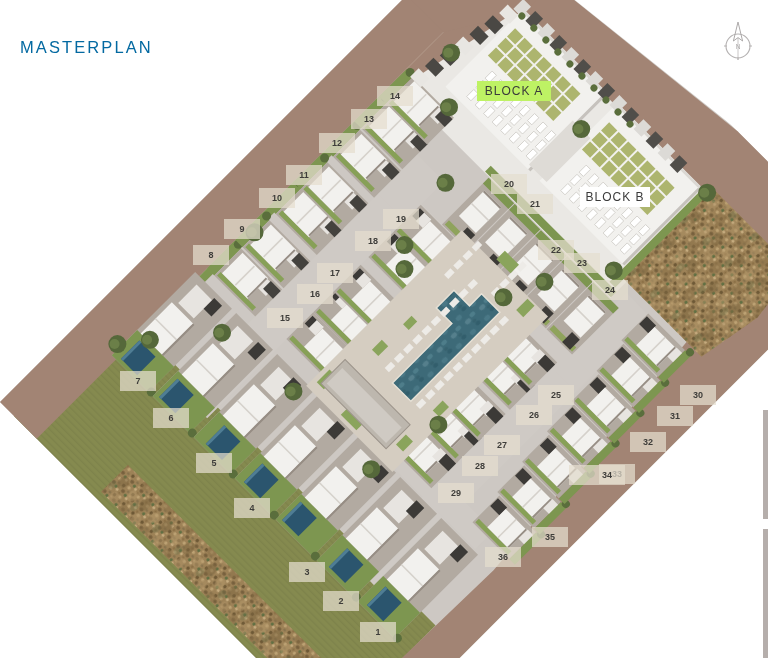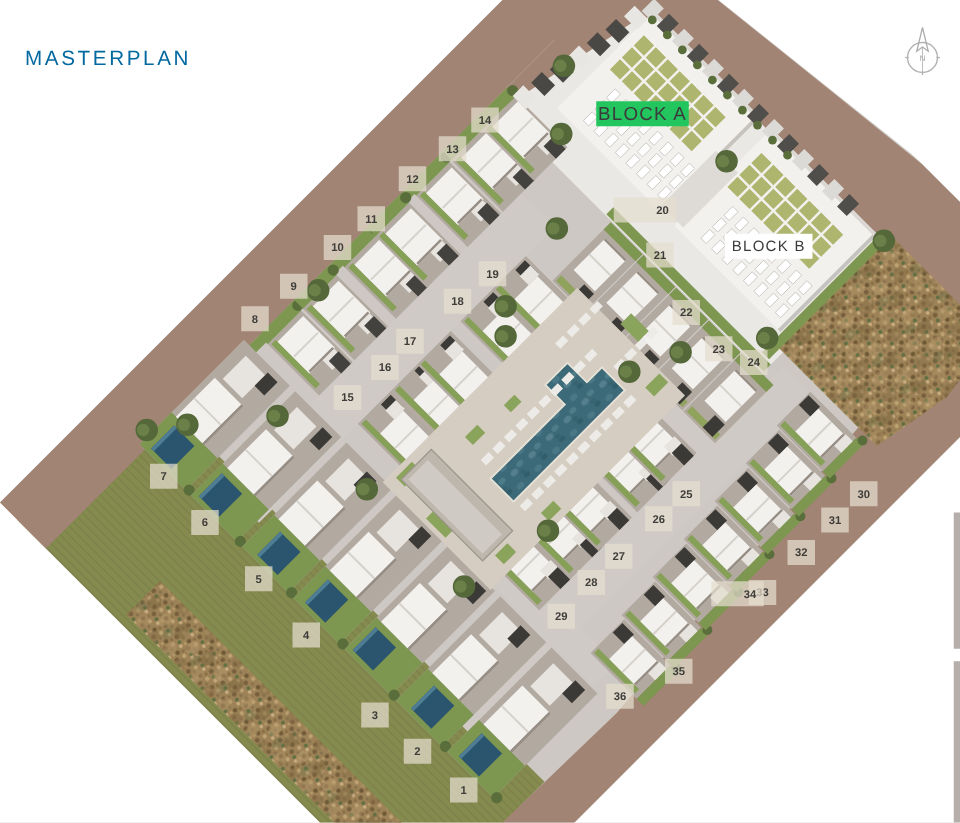--- a/index.html
+++ b/index.html
@@ -1,15 +1,15 @@
 <!DOCTYPE html>
 <html><head><meta charset="utf-8"><style>
 html,body{margin:0;padding:0;background:#fff;width:768px;height:658px;overflow:hidden;}
 body{font-family:"Liberation Sans",sans-serif;}
-.plq{position:absolute;width:22px;height:20px;background:rgba(228,222,206,0.72);color:#3e3d3a;font-size:9px;font-weight:bold;display:flex;align-items:center;justify-content:center;}
+.plq{position:absolute;width:36px;height:20px;background:rgba(228,222,206,0.72);color:#3e3d3a;font-size:9px;font-weight:bold;display:flex;align-items:center;justify-content:center;}
 </style></head><body>
 <svg width="768" height="658" viewBox="0 0 768 658" style="position:absolute;left:0;top:0">
 <defs>
 <pattern id="fieldp" width="5" height="10" patternUnits="userSpaceOnUse">
   <rect width="5" height="10" fill="#858a4f"></rect>
         <rect width="1.4" height="10" fill="#7e834b"></rect>
 </pattern>
 <pattern id="scrubp" width="13" height="13" patternUnits="userSpaceOnUse">
   <rect width="13" height="13" fill="#9d8257"></rect>
   <circle cx="2.5" cy="3.5" r="1.8" fill="#6e5936"></circle>
@@ -761,27 +761,27 @@
 <div class="plq" style="left:267px;top:308px;">15</div>
 
 <div class="plq" style="left:297px;top:284px;">16</div>
 
 <div class="plq" style="left:317px;top:263px;">17</div>
 
 <div class="plq" style="left:355px;top:231px;">18</div>
 
 <div class="plq" style="left:383px;top:209px;">19</div>
 
-<div class="plq" style="left:491px;top:158px;padding-left:28px;">20</div>
+<div class="plq" style="left:491px;top:174px;">20</div>
 
 <div class="plq" style="left:517px;top:194px;">21</div>
 
 <div class="plq" style="left:538px;top:240px;">22</div>
 
-<div class="plq" style="left:564px;top:253px;margin-top:16px;">23</div>
+<div class="plq" style="left:564px;top:253px;">23</div>
 
 <div class="plq" style="left:592px;top:280px;">24</div>
 
 <div class="plq" style="left:538px;top:385px;">25</div>
 
 <div class="plq" style="left:516px;top:405px;">26</div>
 
 <div class="plq" style="left:484px;top:435px;">27</div>
 
 <div class="plq" style="left:462px;top:456px;">28</div>
@@ -795,14 +795,14 @@
 <div class="plq" style="left:630px;top:432px;">32</div>
 
 <div class="plq" style="left:599px;top:464px;">33</div>
 
 <div class="plq" style="left:569px;top:465px;padding-left:20px;">34</div>
 
 <div class="plq" style="left:532px;top:527px;">35</div>
 
 <div class="plq" style="left:485px;top:547px;">36</div>
 
-<div style="position:absolute;left:477px;top:81px;width:74px;height:20px;background:#22c55e;color:#3b3b3b;font-size:15px;letter-spacing:1px;display:flex;align-items:center;justify-content:center;">BLOCK A</div>
+<div style="position:absolute;left:477px;top:81px;width:74px;height:20px;background:#bef264;color:#3b3b3b;font-size:12px;letter-spacing:1px;display:flex;align-items:center;justify-content:center;">BLOCK A</div>
 
 <div style="position:absolute;left:580px;top:187px;width:70px;height:20px;background:#fff;color:#3b3b3b;font-size:12px;letter-spacing:1px;display:flex;align-items:center;justify-content:center;">BLOCK B</div>
 </body></html>

